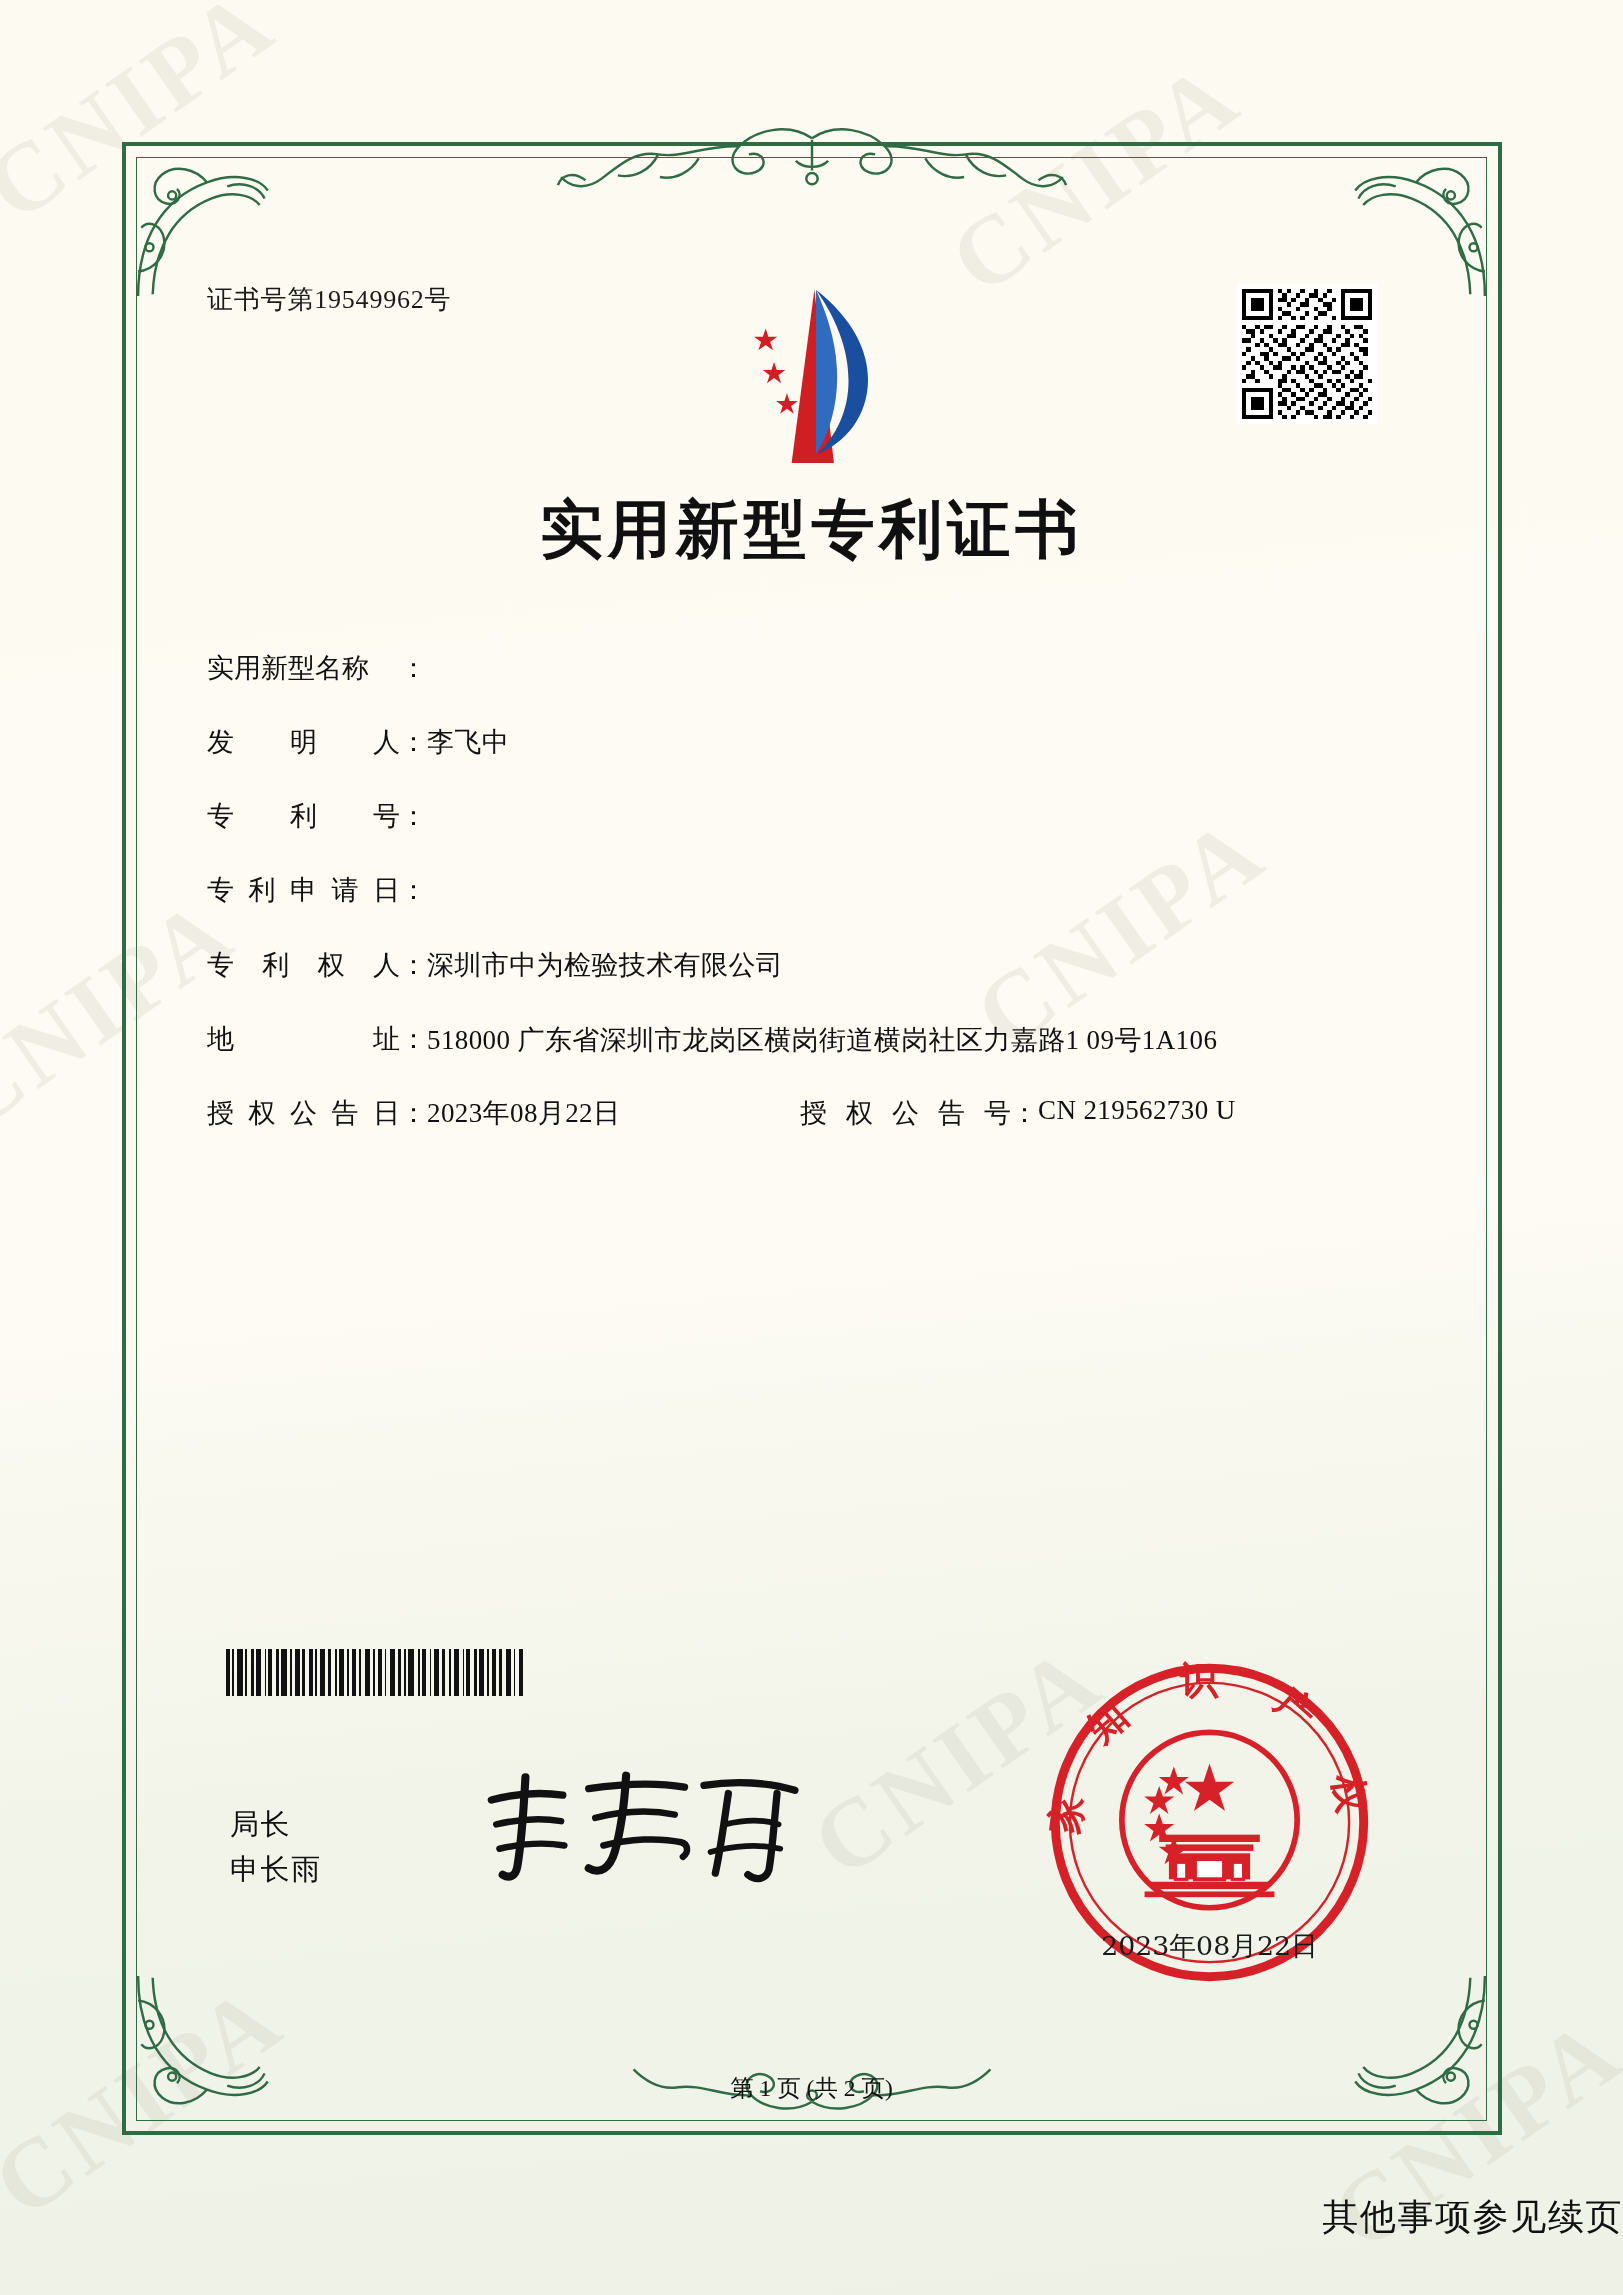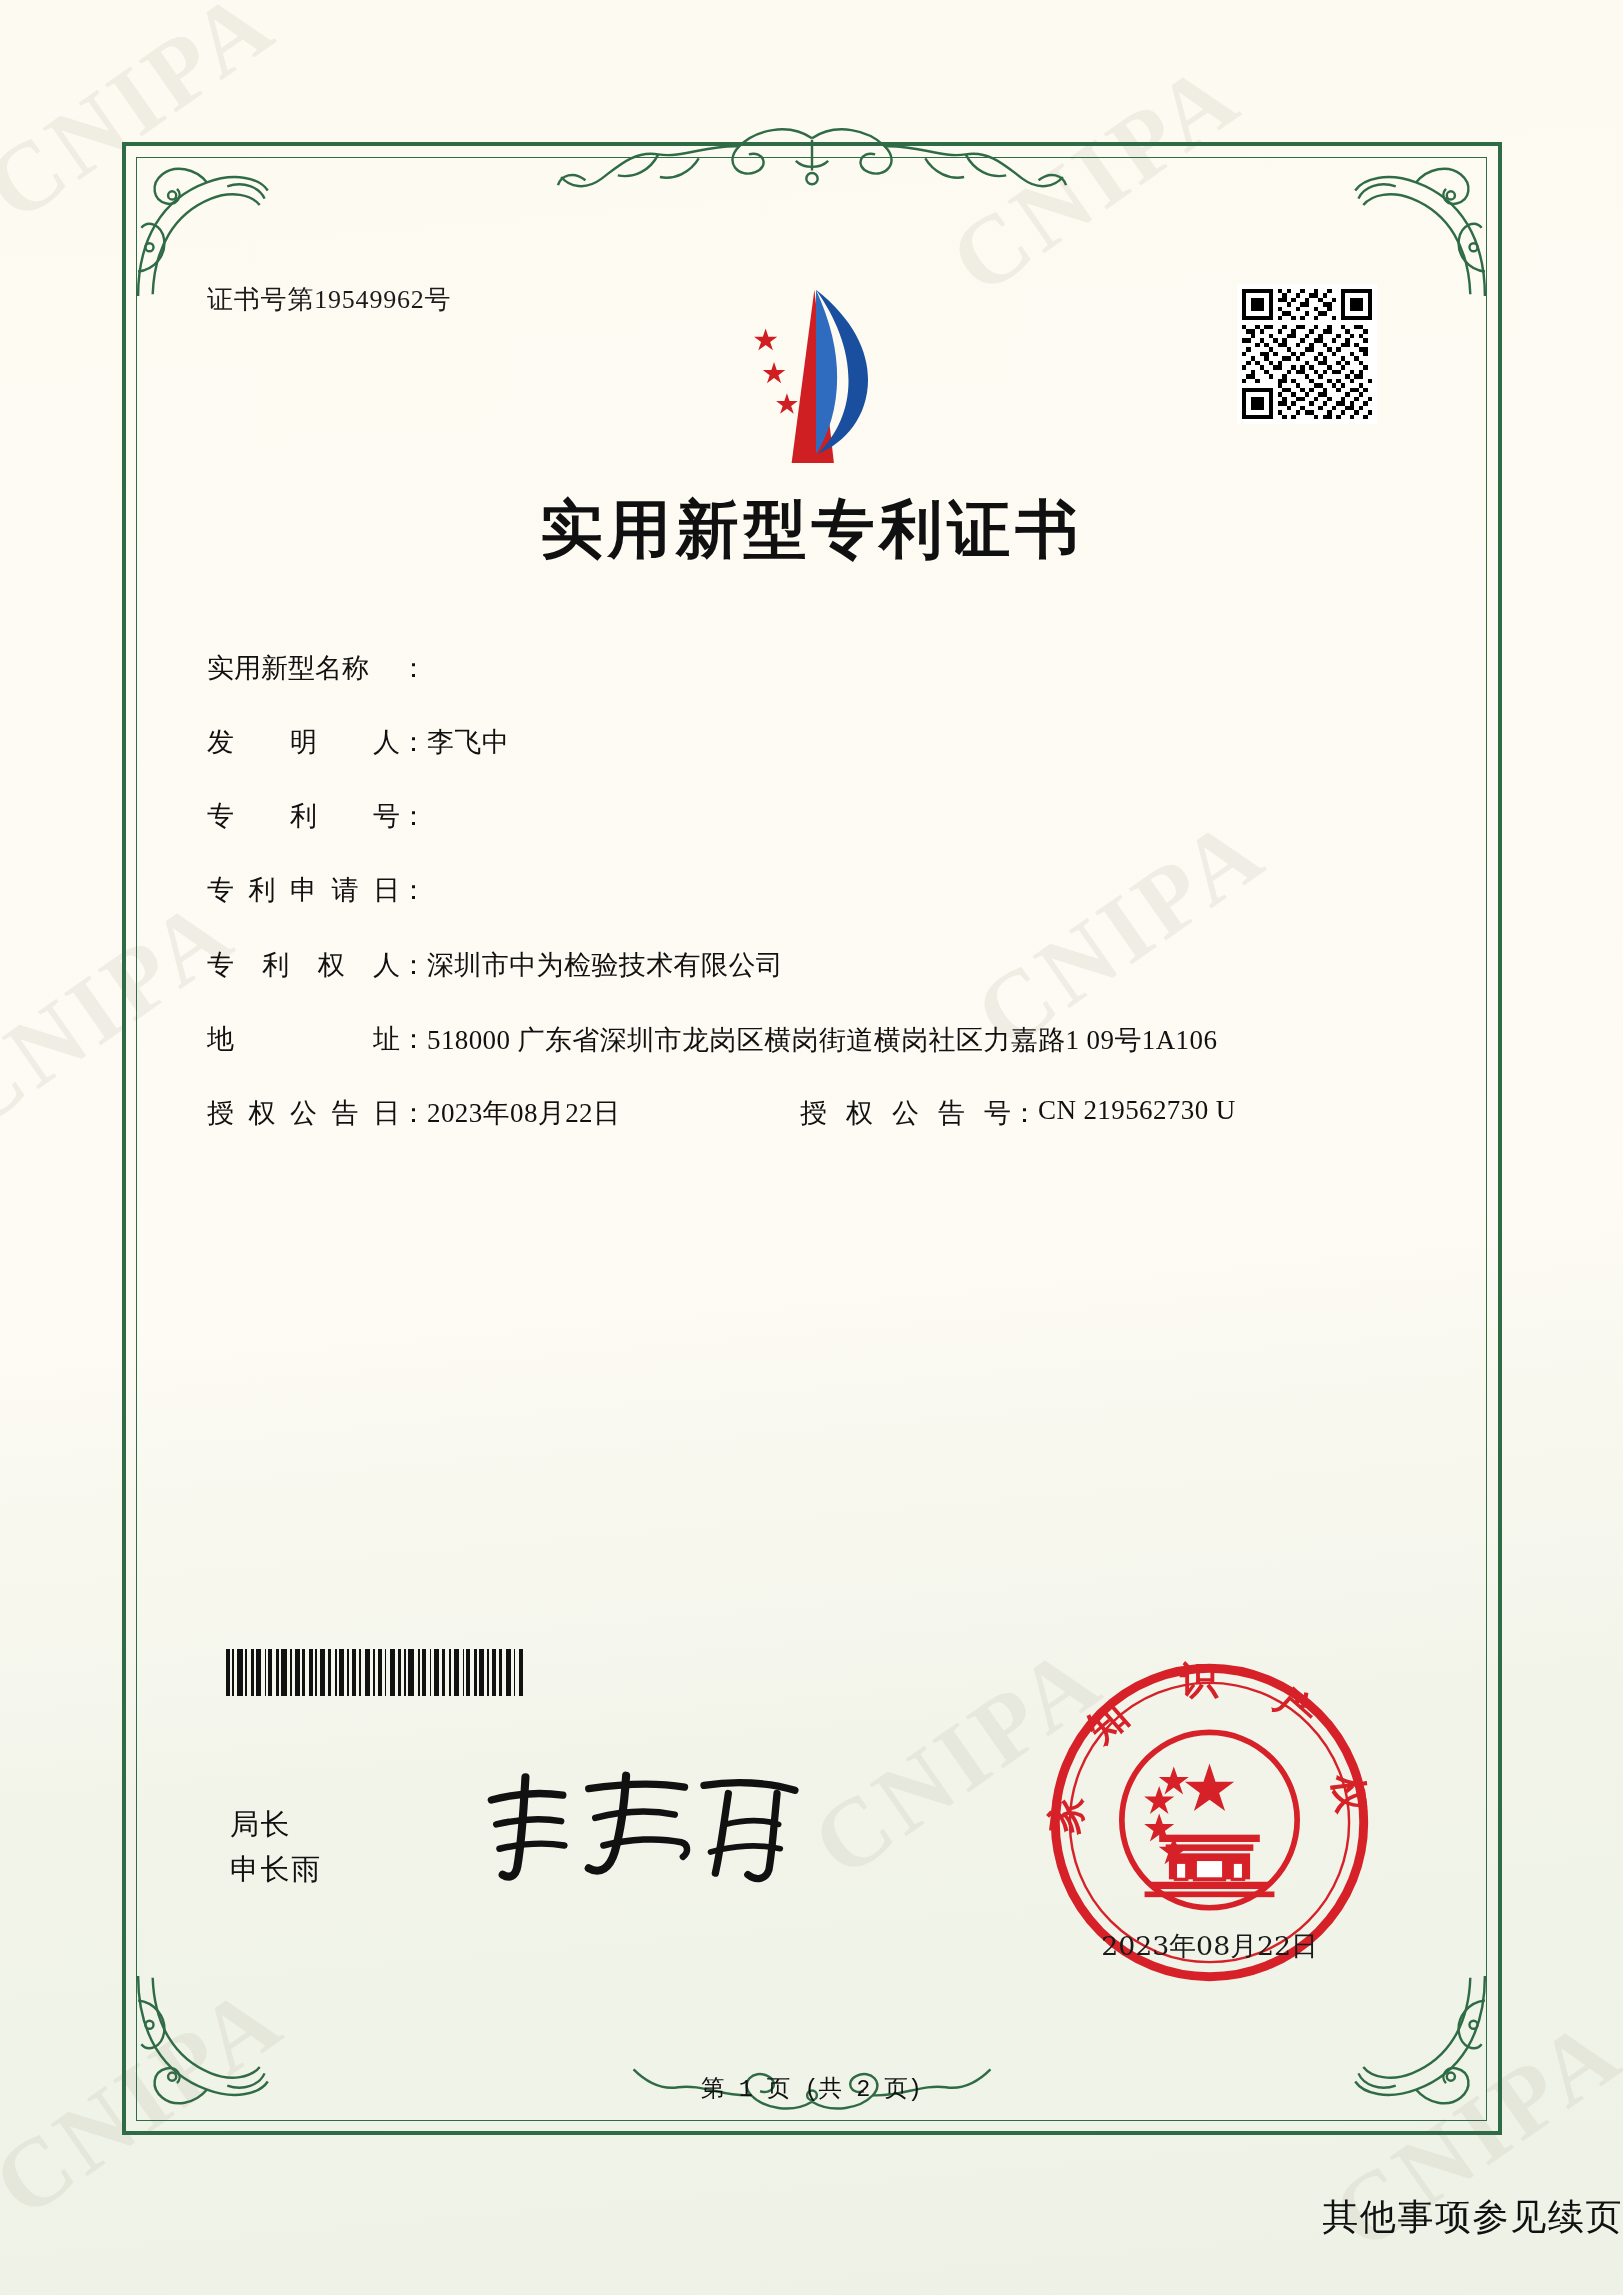--- a/index.html
+++ b/index.html
@@ -252,21 +252,20 @@
   .seal svg { width: 100%; height: 100%; display: block; }
 
   .page-number {
     position: absolute;
     left: 0;
     right: 0;
     top: 2072px;
     text-align: center;
     font-size: 23.5px;
     color: #111;
-    font-family: Liberation Mono, monospace;
   }
 
   .footer-note {
     position: absolute;
     left: 0;
     right: 0;
     top: 2193px;
     text-align: right;
     font-size: 36px;
     color: #111;

